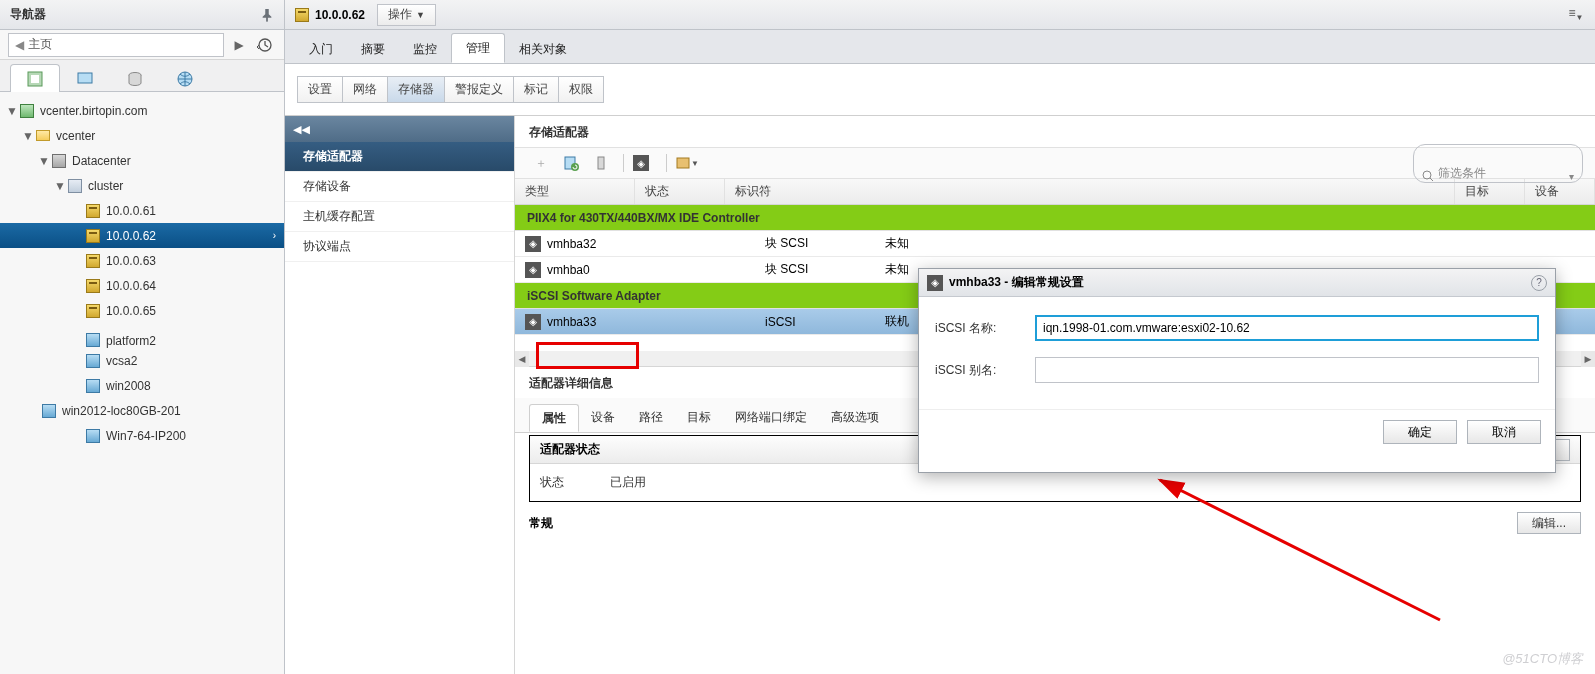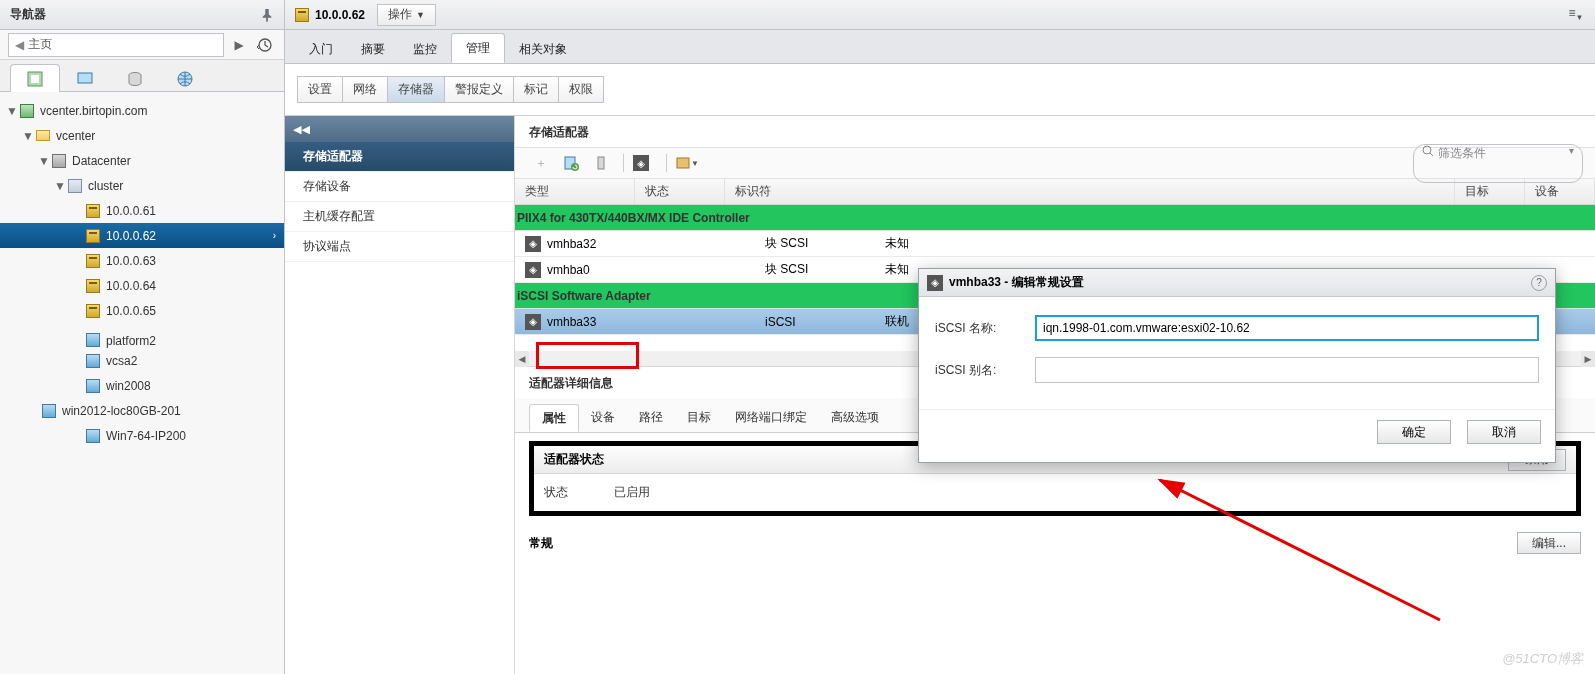--- a/index.html
+++ b/index.html
@@ -51,40 +51,40 @@
 .leftcol { width:230px; background:#fff; border-right:1px solid #d6d6d6; }
 .leftcol .collapse { height:26px; background:linear-gradient(#6a86a0,#4f6c87); color:#fff; display:flex; align-items:center; padding:0 8px; font-size:11px;}
 .leftcol .item { height:30px; display:flex; align-items:center; padding:0 18px; color:#333; cursor:pointer; border-bottom:1px solid #f0f0f0;}
 .leftcol .item.active { background:linear-gradient(#355d82,#284a69); color:#fff; font-weight:bold;}
 
 .rightcol { flex:1; background:#fff; display:flex; flex-direction:column; overflow:auto;}
 .section-title { font-weight:bold; color:#333; padding:8px 14px 6px 14px; }
 .toolbar { height:32px; display:flex; align-items:center; padding:0 12px; border-top:1px solid #e1e1e1; border-bottom:1px solid #e1e1e1; background:#fafafa; position:relative;}
 .tb-btn { width:28px; height:24px; display:flex; align-items:center; justify-content:center; color:#555; margin-right:2px;}
 .tb-sep { width:1px; height:18px; background:#ccc; margin:0 6px;}
-.filter-box { margin-left:auto; width:170px; height:39px; border:1px solid #c0c3c9; border-radius:12px; display:flex; align-items:flex-start; padding:0 8px; color:#888;}
+.filter-box { margin-left:auto; width:170px; height:39px; border:1px solid #c0c3c9; border-radius:12px; display:flex; align-items:flex-end; padding:0 8px; color:#888;}
 .filter-box svg{margin-right:4px;}
 .grid-head { display:flex; height:26px; background:linear-gradient(#f8f8f8,#ececec); border-bottom:1px solid #d6d6d6;}
 .gh { border-right:1px solid #e1e1e1; display:flex; align-items:center; padding:0 10px; color:#444;}
 .gh.c1{width:240px;} .gh.c2{width:120px;} .gh.c3{width:90px;} .gh.c4{flex:1;} .gh.c5{width:70px;} .gh.c6{width:70px;}
-.grid-group { height:26px; background:#22c55e; border-bottom:1px solid #e1e1e1; display:flex; align-items:center; padding:0 2px; font-weight:bold; color:#333;}
+.grid-group { height:26px; background:#84cc16; border-bottom:1px solid #e1e1e1; display:flex; align-items:center; padding:0 12px; font-weight:bold; color:#333;}
 .grid-row { display:flex; height:26px; border-bottom:1px solid #eaeaea; align-items:center;}
 .grid-row.selected { background:linear-gradient(#a9cbe9,#8fb8dc);}
 .gc { padding:0 10px; display:flex; align-items:center;}
 .gc.c1{width:240px;} .gc.c2{width:120px;} .gc.c3{width:90px;} .gc.c4{flex:1;} .gc.c5{width:70px;} .gc.c6{width:70px;}
 .ad-ic { width:16px; height:16px; background:#555; color:#fff; display:inline-flex; align-items:center; justify-content:center; margin-right:6px; font-size:10px;}
 .hscroll { height:16px; background:#f0f0f0; border-bottom:1px solid #d6d6d6; position:relative;}
 .hscroll .tl, .hscroll .tr{ position:absolute; top:0; width:14px; height:16px; background:#e8e8e8; display:flex; align-items:center; justify-content:center; color:#666; font-size:9px;}
 .hscroll .tl{left:0;} .hscroll .tr{right:0;}
 
 .detail-tabs { display:flex; padding:6px 14px 0 14px; border-bottom:1px solid #cfcfcf; background:#fafafa;}
 .dtab { padding:5px 12px 4px 12px; color:#333; cursor:pointer;}
 .dtab.active { background:#fff; border:1px solid #cfcfcf; border-bottom:1px solid #fff; border-top-left-radius:3px; border-top-right-radius:3px;font-weight:bold;}
 
-.panel { margin:8px 14px; border:5px solid #000000;}
+.panel { margin:2px 14px; border:1px solid #000000;}
 .panel-h { height:28px; background:linear-gradient(#fdfdfd,#ececec); display:flex; align-items:center; padding:0 10px; font-weight:bold; border-bottom:1px solid #d6d6d6;}
 .panel-h .btn-r { margin-left:auto; height:22px; padding:0 16px; border:1px solid #aeb4bb; background:linear-gradient(#fff,#e7e7e7); color:#333; cursor:pointer;}
 .panel-b { padding:10px; display:flex;}
 .kv-k { width:70px; color:#333;}
 .kv-v { color:#333;}
 .general-h { display:flex; align-items:center; padding:8px 14px;}
 .general-h .lbl{font-weight:bold;}
 .btn-r2 { margin-left:auto; height:22px; padding:0 14px; border:1px solid #aeb4bb; background:linear-gradient(#fff,#e7e7e7); color:#333; cursor:pointer;}
 
 .highlight-box { position:absolute; border:3px solid #e60000; pointer-events:none;}
@@ -93,21 +93,21 @@
 
 .dialog { position:absolute; left:918px; top:268px; width:638px; background:#fff; border:1px solid #9aa0a8; box-shadow:0 4px 16px rgba(0,0,0,0.3);}
 .dlg-title { height:28px; background:linear-gradient(#f3f3f4,#e1e4e8); display:flex; align-items:center; padding:0 8px; border-bottom:1px solid #c5c9cf;}
 .dlg-title .ad-ic{margin-right:6px;}
 .dlg-title .help { margin-left:auto; width:16px; height:16px; border:1px solid #9aa0a8; border-radius:50%; display:flex; align-items:center; justify-content:center; color:#667; font-size:10px;}
 .dlg-body { padding:18px 16px 10px 16px;}
 .frow { display:flex; align-items:center; margin-bottom:16px;}
 .frow label { width:100px; color:#333;}
 .frow input { flex:1; height:26px; border:1px solid #c0c3c9; padding:0 6px;}
 .frow input.focused { border:2px solid #1e9ed8; outline:none;}
-.dlg-foot { padding:10px 14px 18px 14px; display:flex; justify-content:flex-end; border-top:1px solid #eee; gap:16px;}
+.dlg-foot { padding:10px 14px 28px 14px; display:flex; justify-content:flex-end; border-top:1px solid #eee; gap:10px;}
 .dlg-btn { height:24px; width:74px; border:1px solid #aeb4bb; background:linear-gradient(#fff,#e7e7e7); cursor:pointer;}
 
 .watermark { position:absolute; right:12px; bottom:6px; color:#cfcfd2; font-size:13px; font-style:italic;}
 </style>
 </head>
 <body>
 
 <div class="sidebar">
   <div class="sb-title">
     <span>导航器</span>

